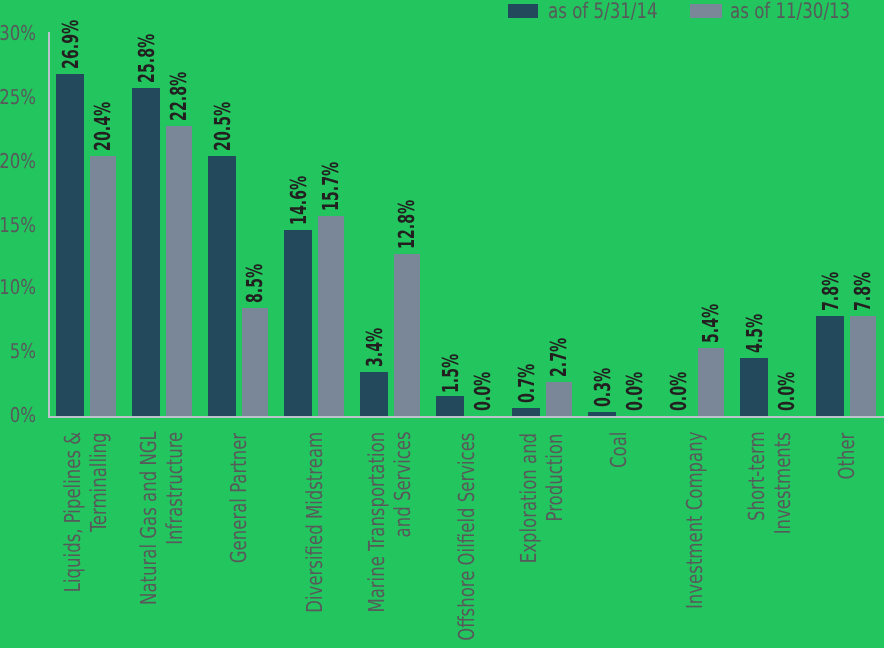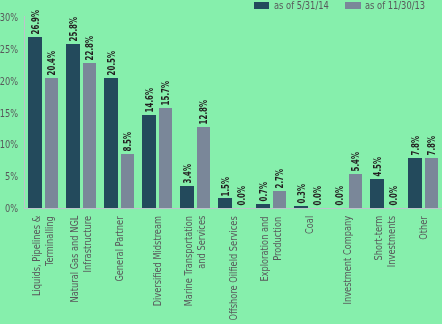--- a/index.html
+++ b/index.html
@@ -1,20 +1,20 @@
 <!DOCTYPE html>
 <html><head>
 <meta charset="utf-8">
 <title>Sector Allocation Bar Chart</title>
 <style>
   html,body{margin:0;padding:0;background:#ffffff;}
   body{width:442px;height:324px;overflow:hidden;
        font-family:"DejaVu Sans",sans-serif;font-stretch:condensed;
        }
-  #root{position:relative;width:442px;height:324px;background:#86efac;}
+  #root{position:relative;width:442px;height:324px;background:#22c55e;}
 
   
   #canvas-tint{position:absolute;left:0;top:0;width:442px;height:324px;
                background:#ffffff;mix-blend-mode:multiply;pointer-events:none;}
 
   
   #legend{position:absolute;left:0;top:0;width:442px;height:14px;}
   .lg-item{position:absolute;top:0;height:14px;}
   .lg-swatch{position:absolute;left:0;top:3px;width:14px;height:7px;}
   .lg-text{position:absolute;top:0px;font-size:10.7px;line-height:11px;

